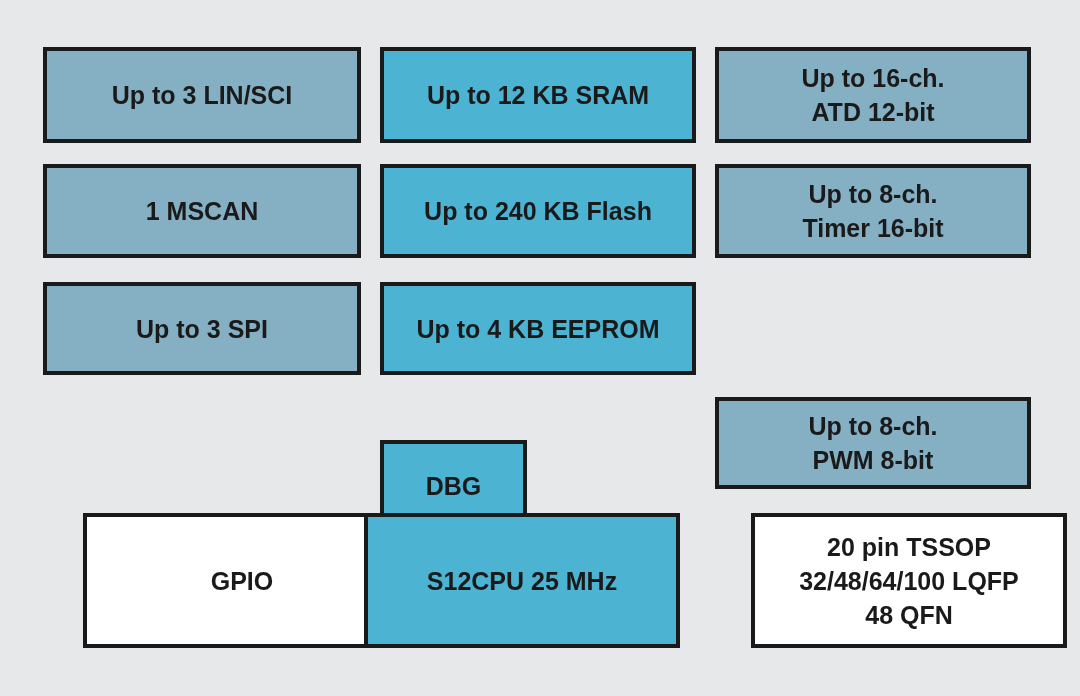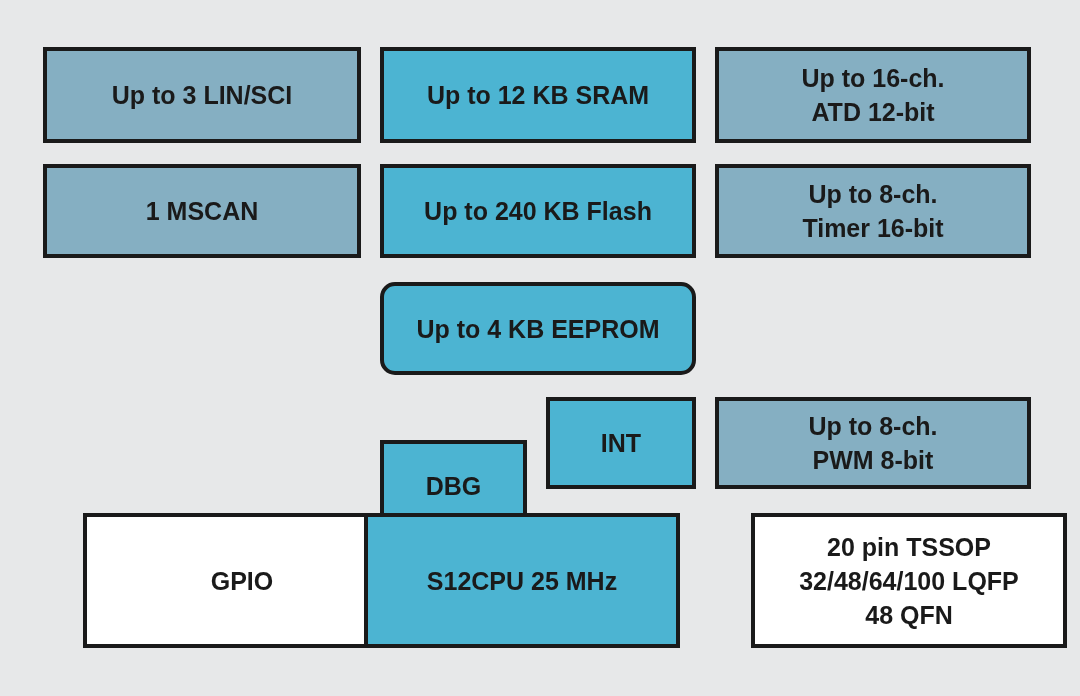--- a/index.html
+++ b/index.html
@@ -43,21 +43,21 @@
 
   
   .pos-lin-sci { left: 43px;  top: 47px;  width: 318px; height: 96px; }
   .pos-mscan   { left: 43px;  top: 164px; width: 318px; height: 94px; }
   .pos-spi     { left: 43px;  top: 282px; width: 318px; height: 93px; }
   .pos-gpio    { left: 47px;  top: 513px; width: 318px; height: 135px; }
 
   
   .pos-sram    { left: 380px; top: 47px;  width: 316px; height: 96px; }
   .pos-flash   { left: 380px; top: 164px; width: 316px; height: 94px; }
-  .pos-eeprom  { left: 380px; top: 282px; width: 316px; height: 93px; border-radius: 15px; }
+  .pos-eeprom  { left: 380px; top: 282px; width: 316px; height: 93px; }
   .pos-dbg     { left: 380px; top: 397px; width: 147px; height: 92px; margin-top: 43px; }
   .pos-int     { left: 546px; top: 397px; width: 150px; height: 92px; }
   .pos-cpu     { left: 364px; top: 513px; width: 316px; height: 135px; }
 
   
   .pos-atd     { left: 715px; top: 47px;  width: 316px; height: 96px; }
   .pos-timer   { left: 715px; top: 164px; width: 316px; height: 94px; }
   .pos-pwm     { left: 715px; top: 397px; width: 316px; height: 92px; }
   .pos-package { left: 715px; top: 513px; width: 316px; height: 135px; }
 </style>
@@ -73,26 +73,26 @@
   <div class="box box--steel pos-atd">Up to 16-ch.
 ATD 12-bit</div>
 
   <div class="box box--steel pos-mscan">1 MSCAN</div>
 
   <div class="box box--cyan pos-flash">Up to 240 KB Flash</div>
 
   <div class="box box--steel pos-timer">Up to 8-ch.
 Timer 16-bit</div>
 
+  <div class="box box--steel pos-spi">Up to 3 SPI</div>
 
   <div class="box box--cyan pos-eeprom">Up to 4 KB EEPROM</div>
 
   <div class="box box--cyan pos-dbg">DBG</div>
 
-  <div class="box box--cyan pos-int">INT</div>
 
   <div class="box box--steel pos-pwm">Up to 8-ch.
 PWM 8-bit</div>
 
   <div class="box box--white pos-gpio">GPIO</div>
 
   <div class="box box--cyan pos-cpu">S12CPU 25 MHz</div>
 
   <div class="box box--white pos-package">20 pin TSSOP
 32/48/64/100 LQFP

